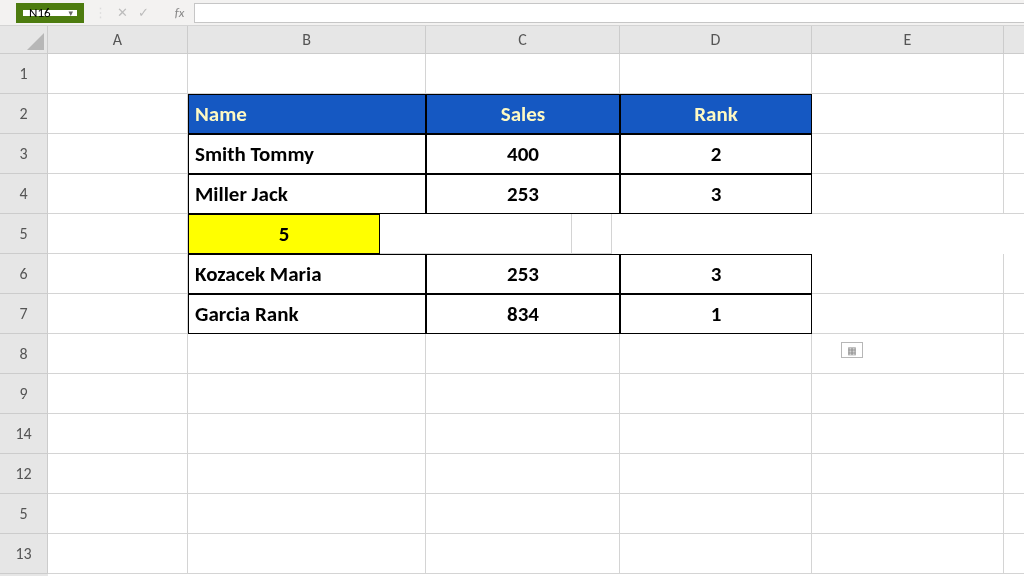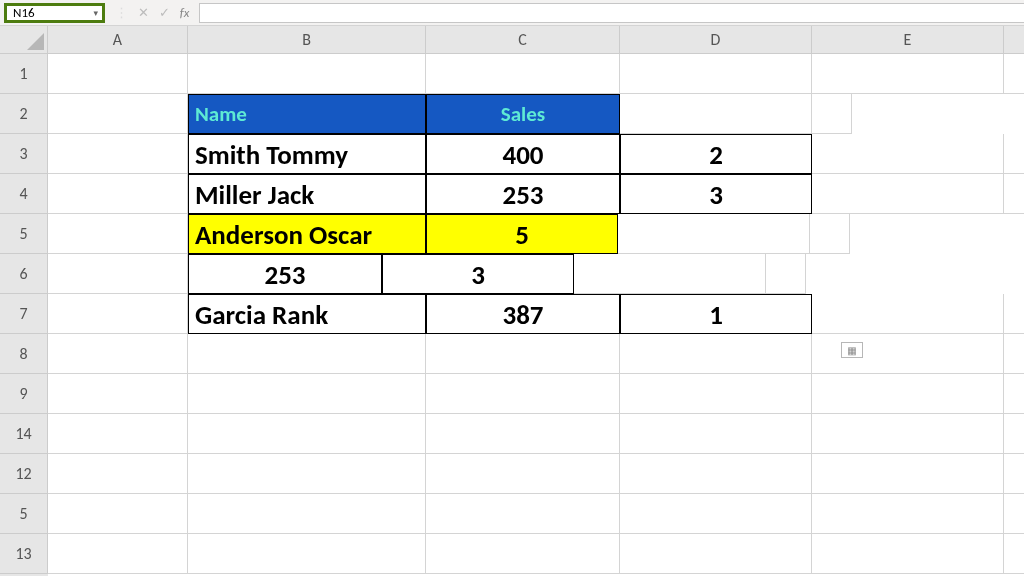--- a/index.html
+++ b/index.html
@@ -13,44 +13,44 @@
     .formula-bar {
       display: flex;
       align-items: center;
       height: 26px;
       background: #f3f2f1;
       border-bottom: 1px solid #d4d4d4;
       font-size: 13px;
     }
     .name-box {
       background: #fff;
-      border: 3px solid #4d7c0f;
-      width: 101px;
+      border: 7px solid #4d7c0f;
+      width: 68px;
       height: 20px;
-      margin-left: 4px;
+      margin-left: 16px;
       display: flex;
       align-items: center;
       padding: 0 6px;
       position: relative;
     }
     .name-box .caret {
       position: absolute;
       right: 4px;
       font-size: 9px;
       color: #666;
     }
     .fx-icons {
       display: flex;
       align-items: center;
       padding: 0 10px;
       gap: 10px;
       color: #bcbcbc;
     }
     .fx-icons .sep { color: #dcdcdc; }
-    .fx-label { font-style: italic; color: #888; font-size: 13px; }
+    .fx-label { font-style: italic; color: #888; font-size: 13px; margin-left: 16px; }
     .formula-input {
       flex: 1;
       background: #fff;
       border: 1px solid #c6c6c6;
       border-right: none;
       height: 20px;
       padding: 0 6px;
     }
 
     .sheet-area {
@@ -114,28 +114,28 @@
       border-bottom: 1px solid #d4d4d4;
       display: flex;
       align-items: center;
       padding: 0 6px;
       font-size: 21px;
       background: #fff;
     }
 
     .tbl-header {
       background: #1558c2;
-      color: #5eead4;
+      color: #fef9c3;
       font-weight: bold;
       border: 1px solid #000 !important;
     }
     .tbl-cell {
       border: 1px solid #000 !important;
       font-weight: bold;
-      font-size: 27px;
+      font-size: 21px;
     }
     .tbl-hl {
       background: #ffff00;
     }
     .center { justify-content: center; text-align: center; }
 
     .smart-tag {
       position: absolute;
       width: 22px;
       height: 16px;
@@ -208,20 +208,21 @@
       <div class="cell colC"></div>
       <div class="cell colD"></div>
       <div class="cell colE"></div>
       <div class="cell colF"></div>
     </div>
 
     <div class="cell-row">
       <div class="cell colA"></div>
       <div class="cell colB tbl-header">Name</div>
       <div class="cell colC tbl-header center">Sales</div>
+      <div class="cell colD tbl-header center">Rank</div>
       <div class="cell colE"></div>
       <div class="cell colF"></div>
     </div>
 
     <div class="cell-row">
       <div class="cell colA"></div>
       <div class="cell colB tbl-cell">Smith Tommy</div>
       <div class="cell colC tbl-cell center">400</div>
       <div class="cell colD tbl-cell center">2</div>
       <div class="cell colE"></div>
@@ -230,36 +231,36 @@
     <div class="cell-row">
       <div class="cell colA"></div>
       <div class="cell colB tbl-cell">Miller Jack</div>
       <div class="cell colC tbl-cell center">253</div>
       <div class="cell colD tbl-cell center">3</div>
       <div class="cell colE"></div>
       <div class="cell colF"></div>
     </div>
     <div class="cell-row">
       <div class="cell colA"></div>
-      <div class="cell colB tbl-cell tbl-hl">Anderson Oscar</div>
       <div class="cell colD tbl-cell tbl-hl center">5</div>
       <div class="cell colE"></div>
       <div class="cell colF"></div>
     </div>
     <div class="cell-row">
       <div class="cell colA"></div>
+      <div class="cell colB tbl-cell">Kozacek Maria</div>
       <div class="cell colC tbl-cell center">253</div>
       <div class="cell colD tbl-cell center">3</div>
       <div class="cell colE"></div>
       <div class="cell colF"></div>
     </div>
     <div class="cell-row">
       <div class="cell colA"></div>
       <div class="cell colB tbl-cell">Garcia Rank</div>
-      <div class="cell colC tbl-cell center">387</div>
+      <div class="cell colC tbl-cell center">834</div>
       <div class="cell colD tbl-cell center">1</div>
       <div class="cell colE"></div>
       <div class="cell colF"></div>
     </div>
 
     <div class="cell-row">
       <div class="cell colA"></div>
       <div class="cell colB"></div>
       <div class="cell colC"></div>
       <div class="cell colD"></div>

